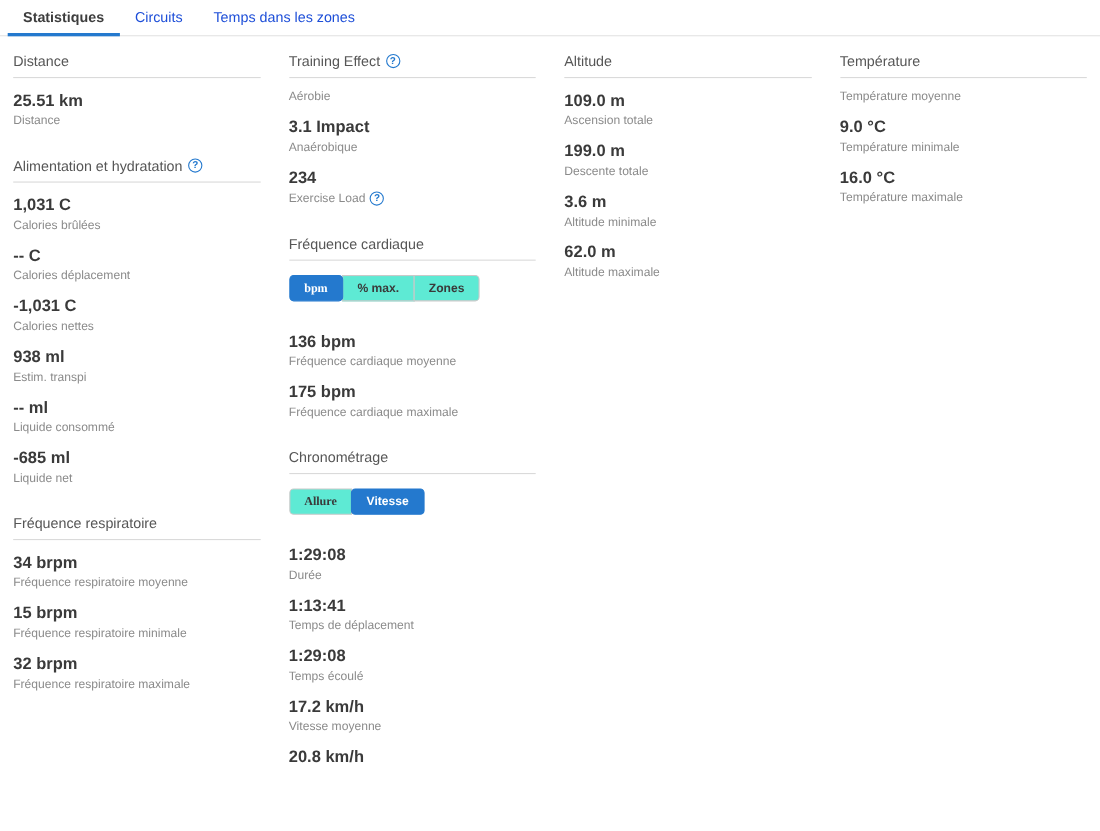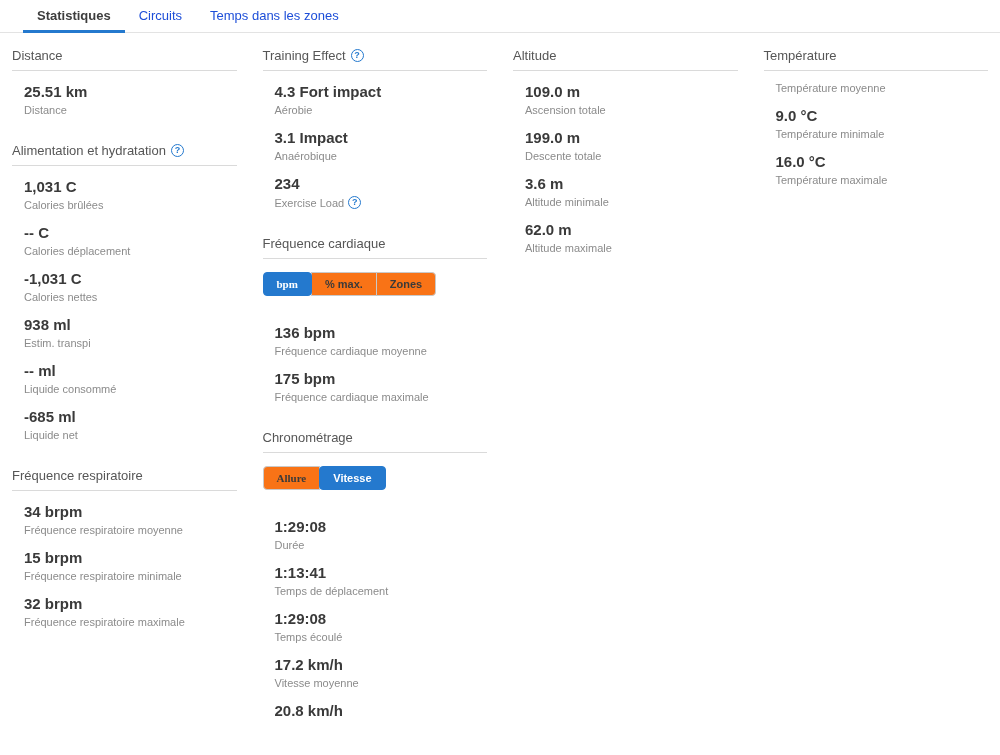--- a/index.html
+++ b/index.html
@@ -1,39 +1,39 @@
 <!DOCTYPE html>
 <html><head>
 <meta charset="utf-8">
 <style>
   * { box-sizing: border-box; margin: 0; padding: 0; }
   html,body { width:1000px; background:#fff; font-family:"Liberation Sans", sans-serif; color:#333; }
 
   
-  .tabbar { display:flex; align-items:flex-end; border-bottom:1px solid #e3e3e3; padding-left:23px; }
+  .tabbar { display:flex; align-items:flex-end; border-bottom:1px solid #e3e3e3; padding-left:7px; }
   .tab { font-size:13px; color:#1d4ed8; padding:8px 14px 7px; cursor:pointer; border-bottom:3px solid transparent; margin-bottom:-1px; }
   .tab.active { color:#3d3d3d; font-weight:bold; border-bottom-color:#2479ce; }
 
   
   .content { display:grid; grid-template-columns:repeat(4,1fr); column-gap:26px; padding:15px 12px 20px 12px; align-items:start; }
   .col { min-width:0; }
 
   .section { margin-bottom:27px; }
   .section-title { display:flex; align-items:center; gap:5px; font-size:13px; color:#565656; padding-bottom:7px; border-bottom:1px solid #dadada; margin-bottom:11px; }
 
-  .stat { margin-bottom:12px;margin-left:12px; }
+  .stat { margin-bottom:12px; }
   .stat-value { font-size:15px; font-weight:bold; color:#3a3a3a; line-height:19px; display:flex; align-items:center; }
   .stat-label { font-size:11px; color:#8b8b8b; margin-top:3px; display:flex; align-items:center; gap:4px; }
 
   .help-icon { display:inline-flex; align-items:center; justify-content:center; width:13px; height:13px; border:1px solid #2479ce; border-radius:50%; color:#2479ce; font-size:9px; font-weight:bold; line-height:1; cursor:pointer; flex:0 0 auto; }
   .dot { width:8px; height:8px; border-radius:50%; background:#e3561f; display:inline-block; margin-right:7px; flex:0 0 auto; }
 
   
   .seg { display:inline-flex; margin:2px 0 27px 0; }
-  .seg .seg-btn { font-size:11px; font-weight:bold; color:#3a3a3a; background:#f97316; border:1px solid #c9c9c9; padding:5px 13px; cursor:pointer; margin-left:-1px; font-family:inherit; }
+  .seg .seg-btn { font-size:11px; font-weight:bold; color:#3a3a3a; background:#5eead4; border:1px solid #c9c9c9; padding:5px 13px; cursor:pointer; margin-left:-1px; font-family:inherit; }
   .seg .seg-btn:first-child { border-radius:4px 0 0 4px; margin-left:0;font-family:Liberation Serif, serif; }
   .seg .seg-btn:last-child { border-radius:0 4px 4px 0; }
   .seg .seg-btn.active { background:#2479ce; border-color:#2479ce; color:#fff; position:relative; z-index:1; border-radius:4px; }
 </style>
 </head>
 <body>
 
 <div class="tabbar">
   <div class="tab active">Statistiques</div>
   <div class="tab">Circuits</div>
@@ -102,21 +102,20 @@
   </div>
 
   <div class="col">
 
     <div class="section">
       <div class="section-title">
         <span>Training Effect</span>
         <span class="help-icon">?</span>
       </div>
       <div class="stat">
-        <div class="stat-value">4.3 Fort impact</div>
         <div class="stat-label">Aérobie</div>
       </div>
       <div class="stat">
         <div class="stat-value">3.1 Impact</div>
         <div class="stat-label">Anaérobique</div>
       </div>
       <div class="stat">
         <div class="stat-value">234</div>
         <div class="stat-label">
           <span>Exercise Load</span>

